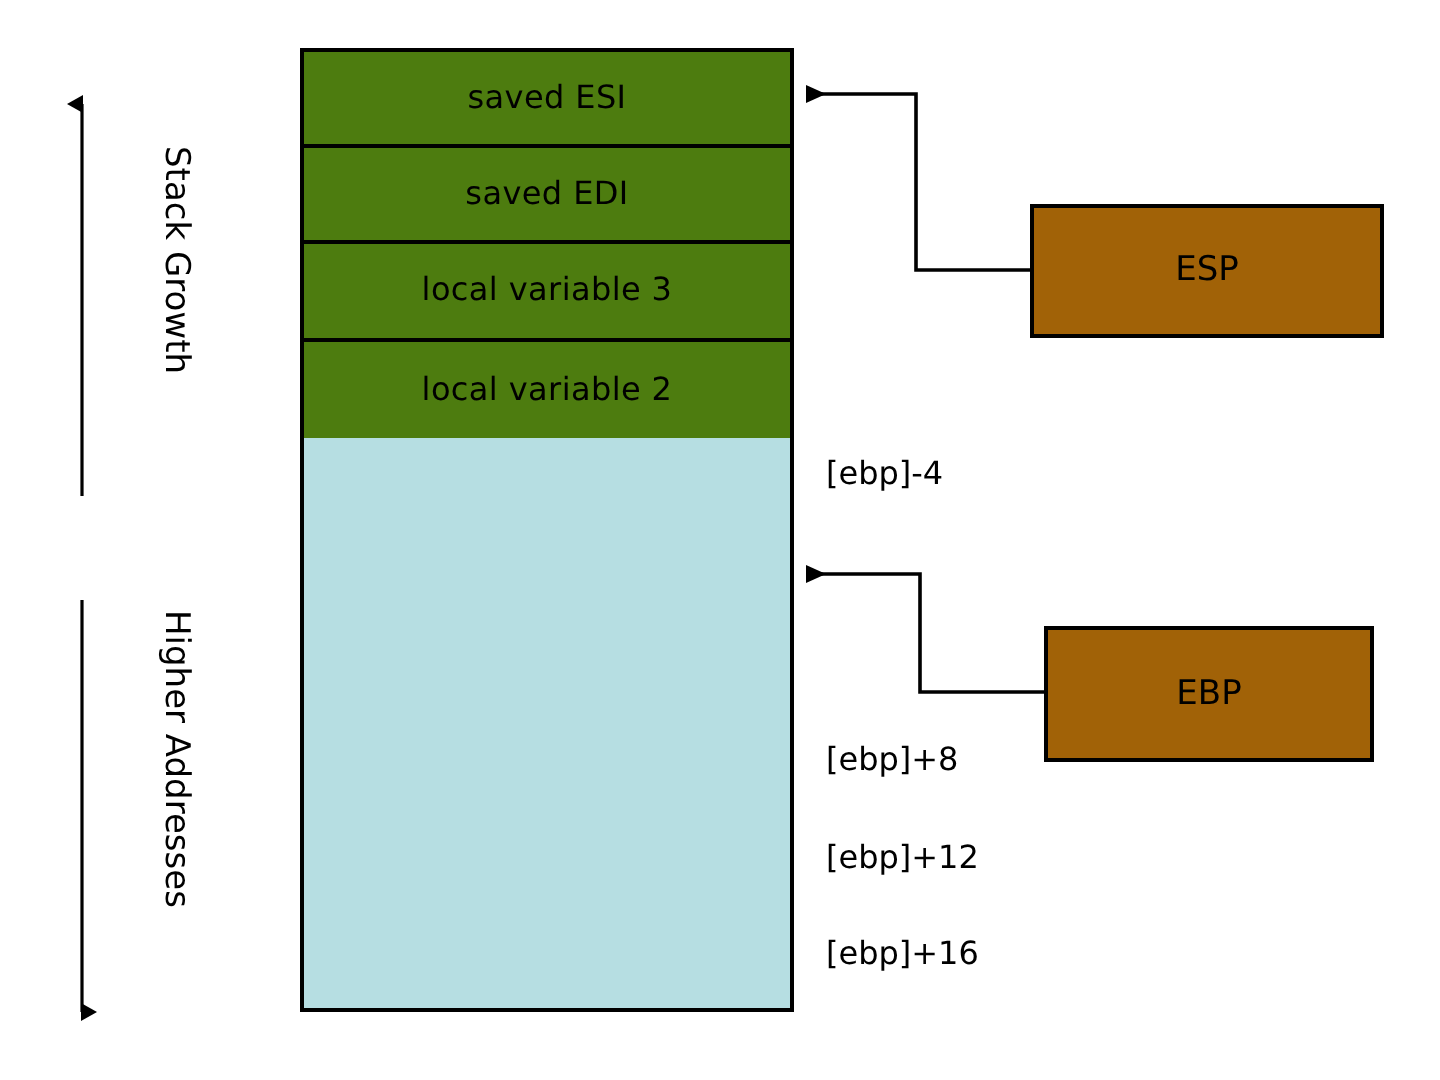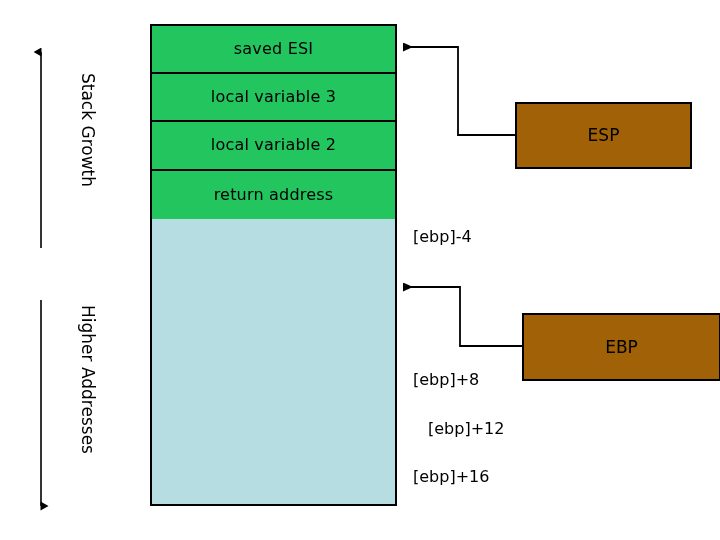--- a/index.html
+++ b/index.html
@@ -31,21 +31,21 @@
     width: 247px;
     height: 482px;
     border: 2px solid #000000;
     box-sizing: border-box;
     background: #b6dee2;
   }
   .stack-cell {
     height: 48.2px;
     box-sizing: border-box;
     border-bottom: 2px solid #000000;
-    background: #22c55e;
+    background: #4d7c0f;
     display: flex;
     align-items: center;
     justify-content: center;
   }
   .stack-cell:last-child {
     border-bottom: none;
   }
   .stack-cell-label {
     font-size: 16px;
     line-height: 1;
@@ -70,34 +70,34 @@
   }
   #reg-esp {
     left: 515px;
     top: 102px;
     width: 177px;
     height: 67px;
   }
   #reg-ebp {
     left: 522px;
     top: 313px;
-    width: 199px;
+    width: 165px;
     height: 68px;
   }
 
   
   .offset-label {
     position: absolute;
     font-size: 16px;
     line-height: 1;
     white-space: nowrap;
   }
   #offset-ebp-minus-4  { left: 413px; top: 229px; text-align: center; }
   #offset-ebp-plus-8   { left: 413px; top: 372px; }
-  #offset-ebp-plus-12  { left: 413px; top: 421px; margin-left: 15px; }
+  #offset-ebp-plus-12  { left: 413px; top: 421px; }
   #offset-ebp-plus-16  { left: 413px; top: 469px; }
 
   
   .vertical-label {
     position: absolute;
     font-size: 17px;
     line-height: 1;
     white-space: nowrap;
     transform-origin: left top;
     transform: rotate(90deg);
@@ -152,34 +152,34 @@
   <div class="vertical-label" id="label-stack-growth">Stack Growth</div>
 
   <div class="vertical-label" id="label-higher-addresses">Higher Addresses</div>
 
   <div class="stack-column">
 
     <div class="stack-cell">
       <span class="stack-cell-label">saved ESI</span>
     </div>
 
+    <div class="stack-cell">
+      <span class="stack-cell-label">saved EDI</span>
+    </div>
 
     <div class="stack-cell">
       <span class="stack-cell-label">local variable 3</span>
     </div>
 
     <div class="stack-cell">
       <span class="stack-cell-label">local variable 2</span>
     </div>
 
 
 
-    <div class="stack-cell">
-      <span class="stack-cell-label">return address</span>
-    </div>
 
 
 
 
   </div>
 
   <div class="reg-box" id="reg-esp">
     <span class="reg-box-label">ESP</span>
   </div>
 

